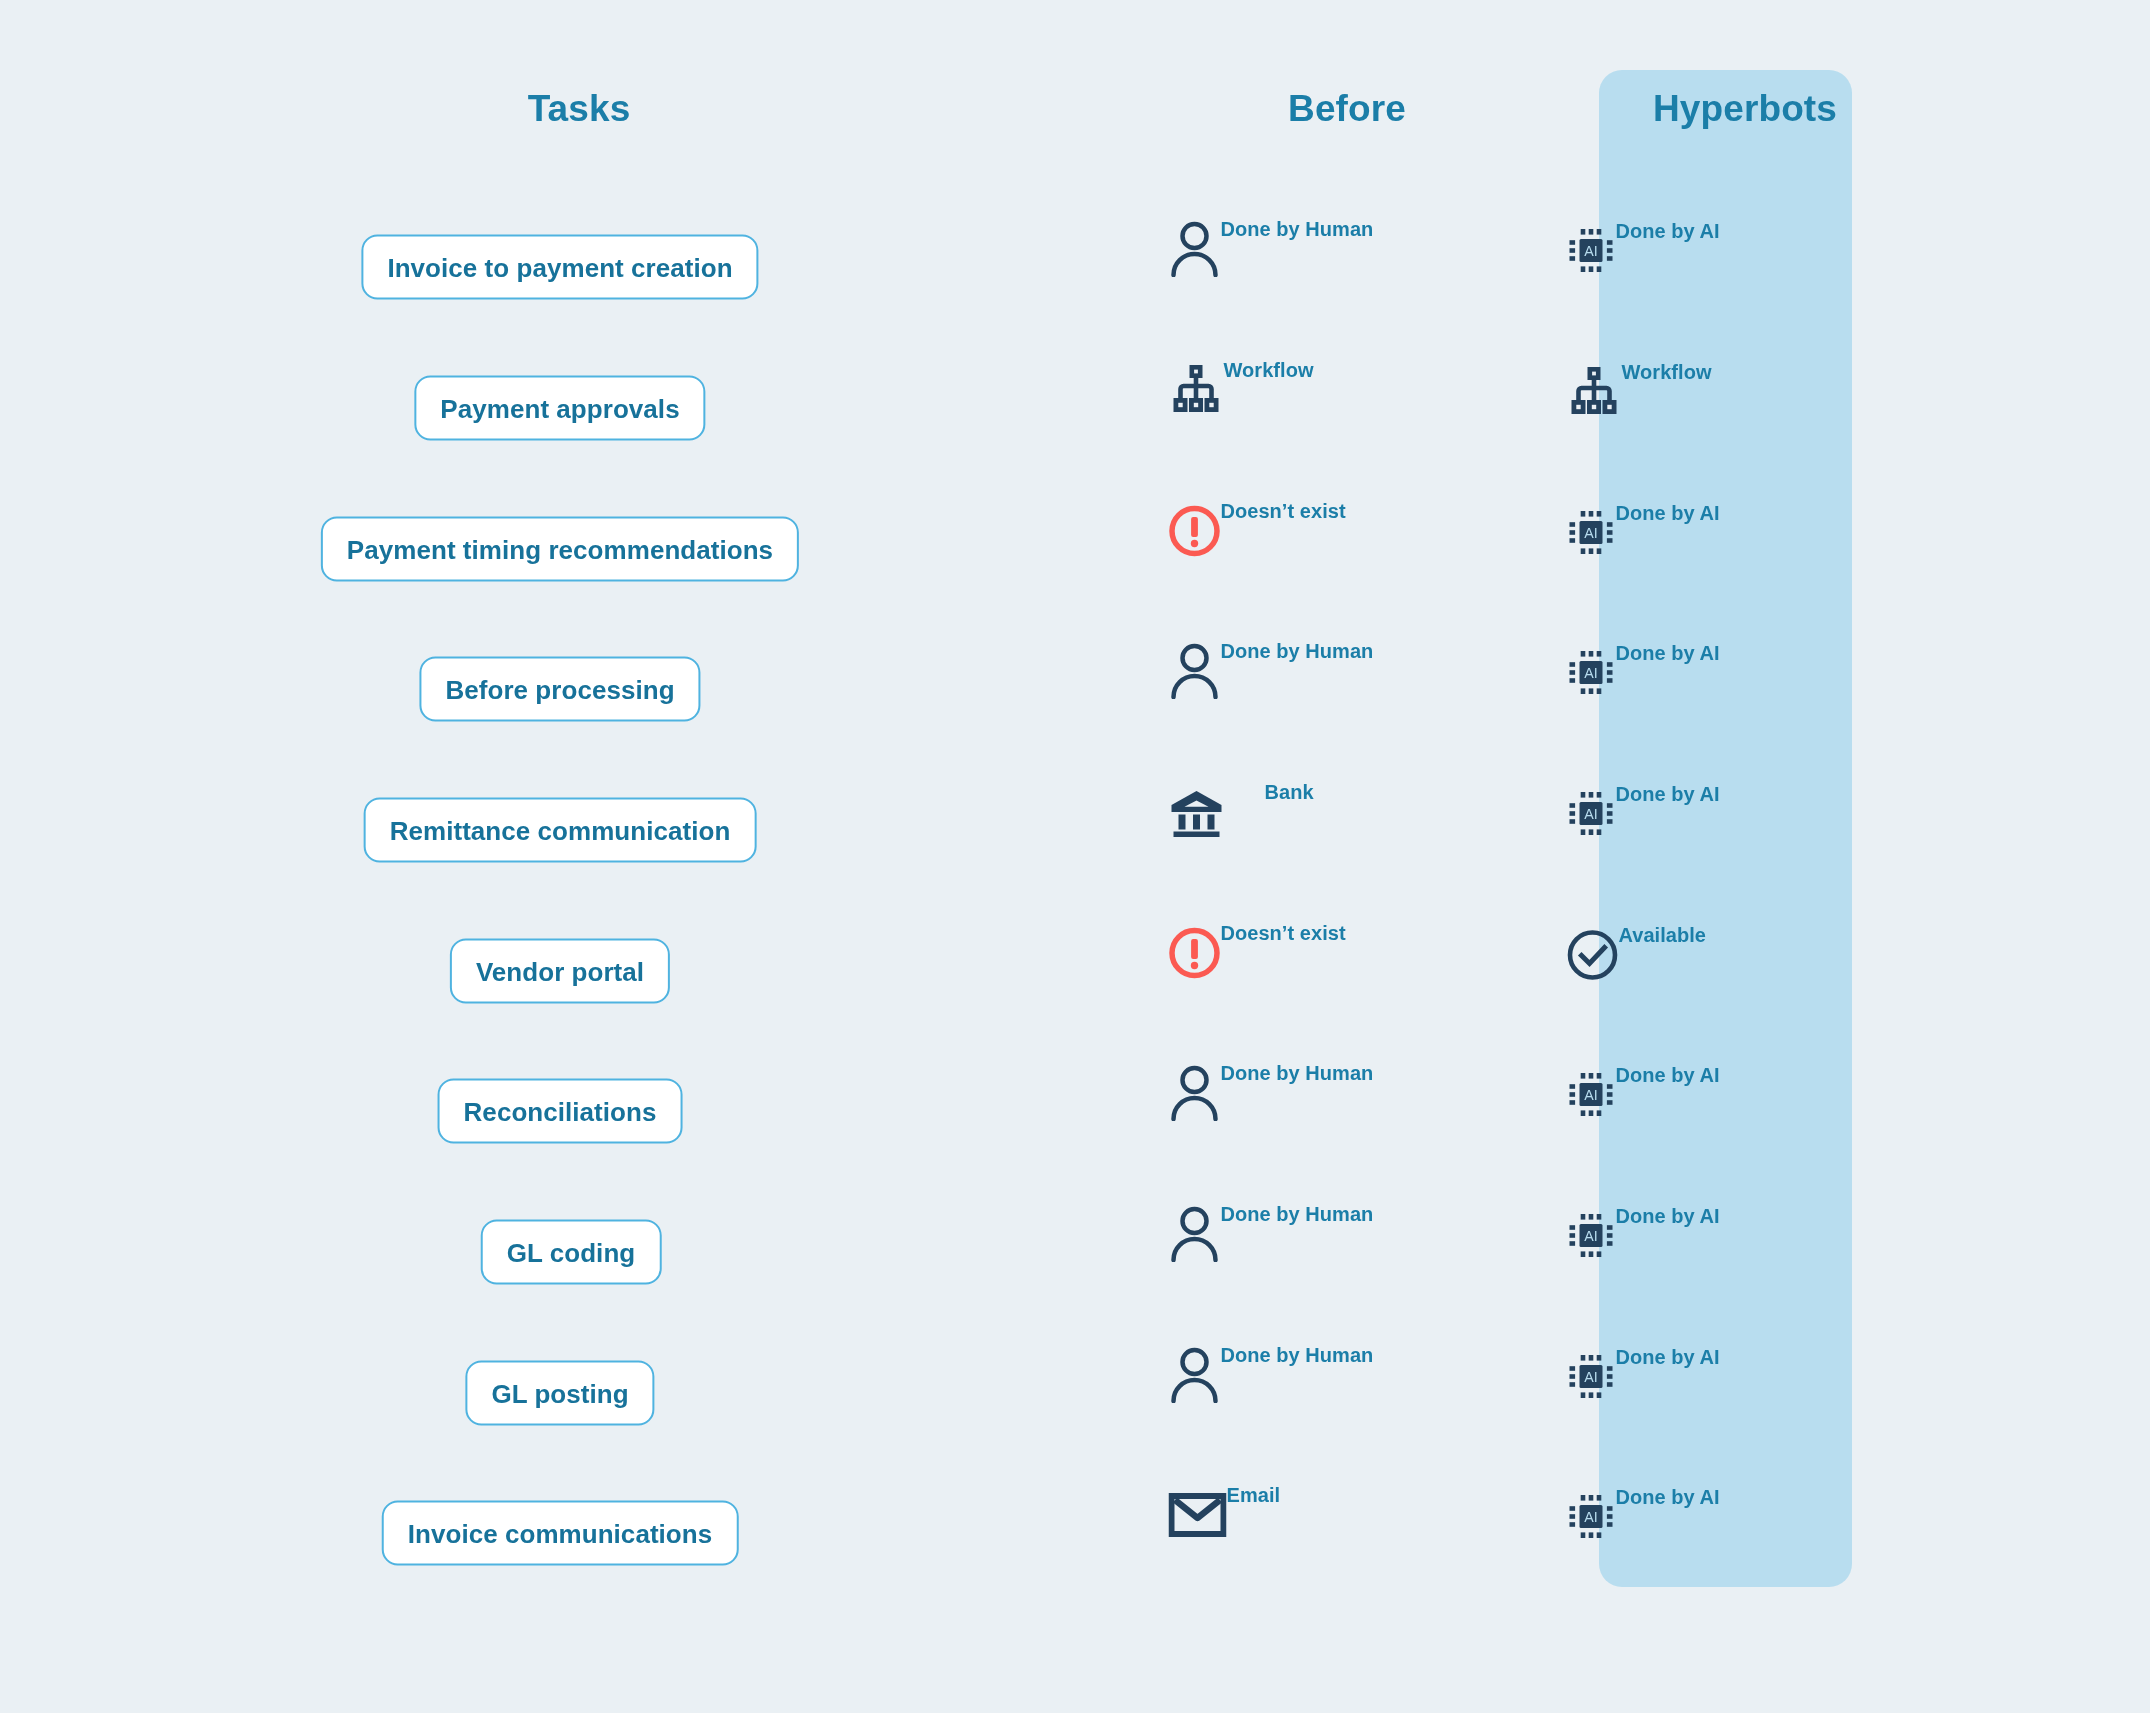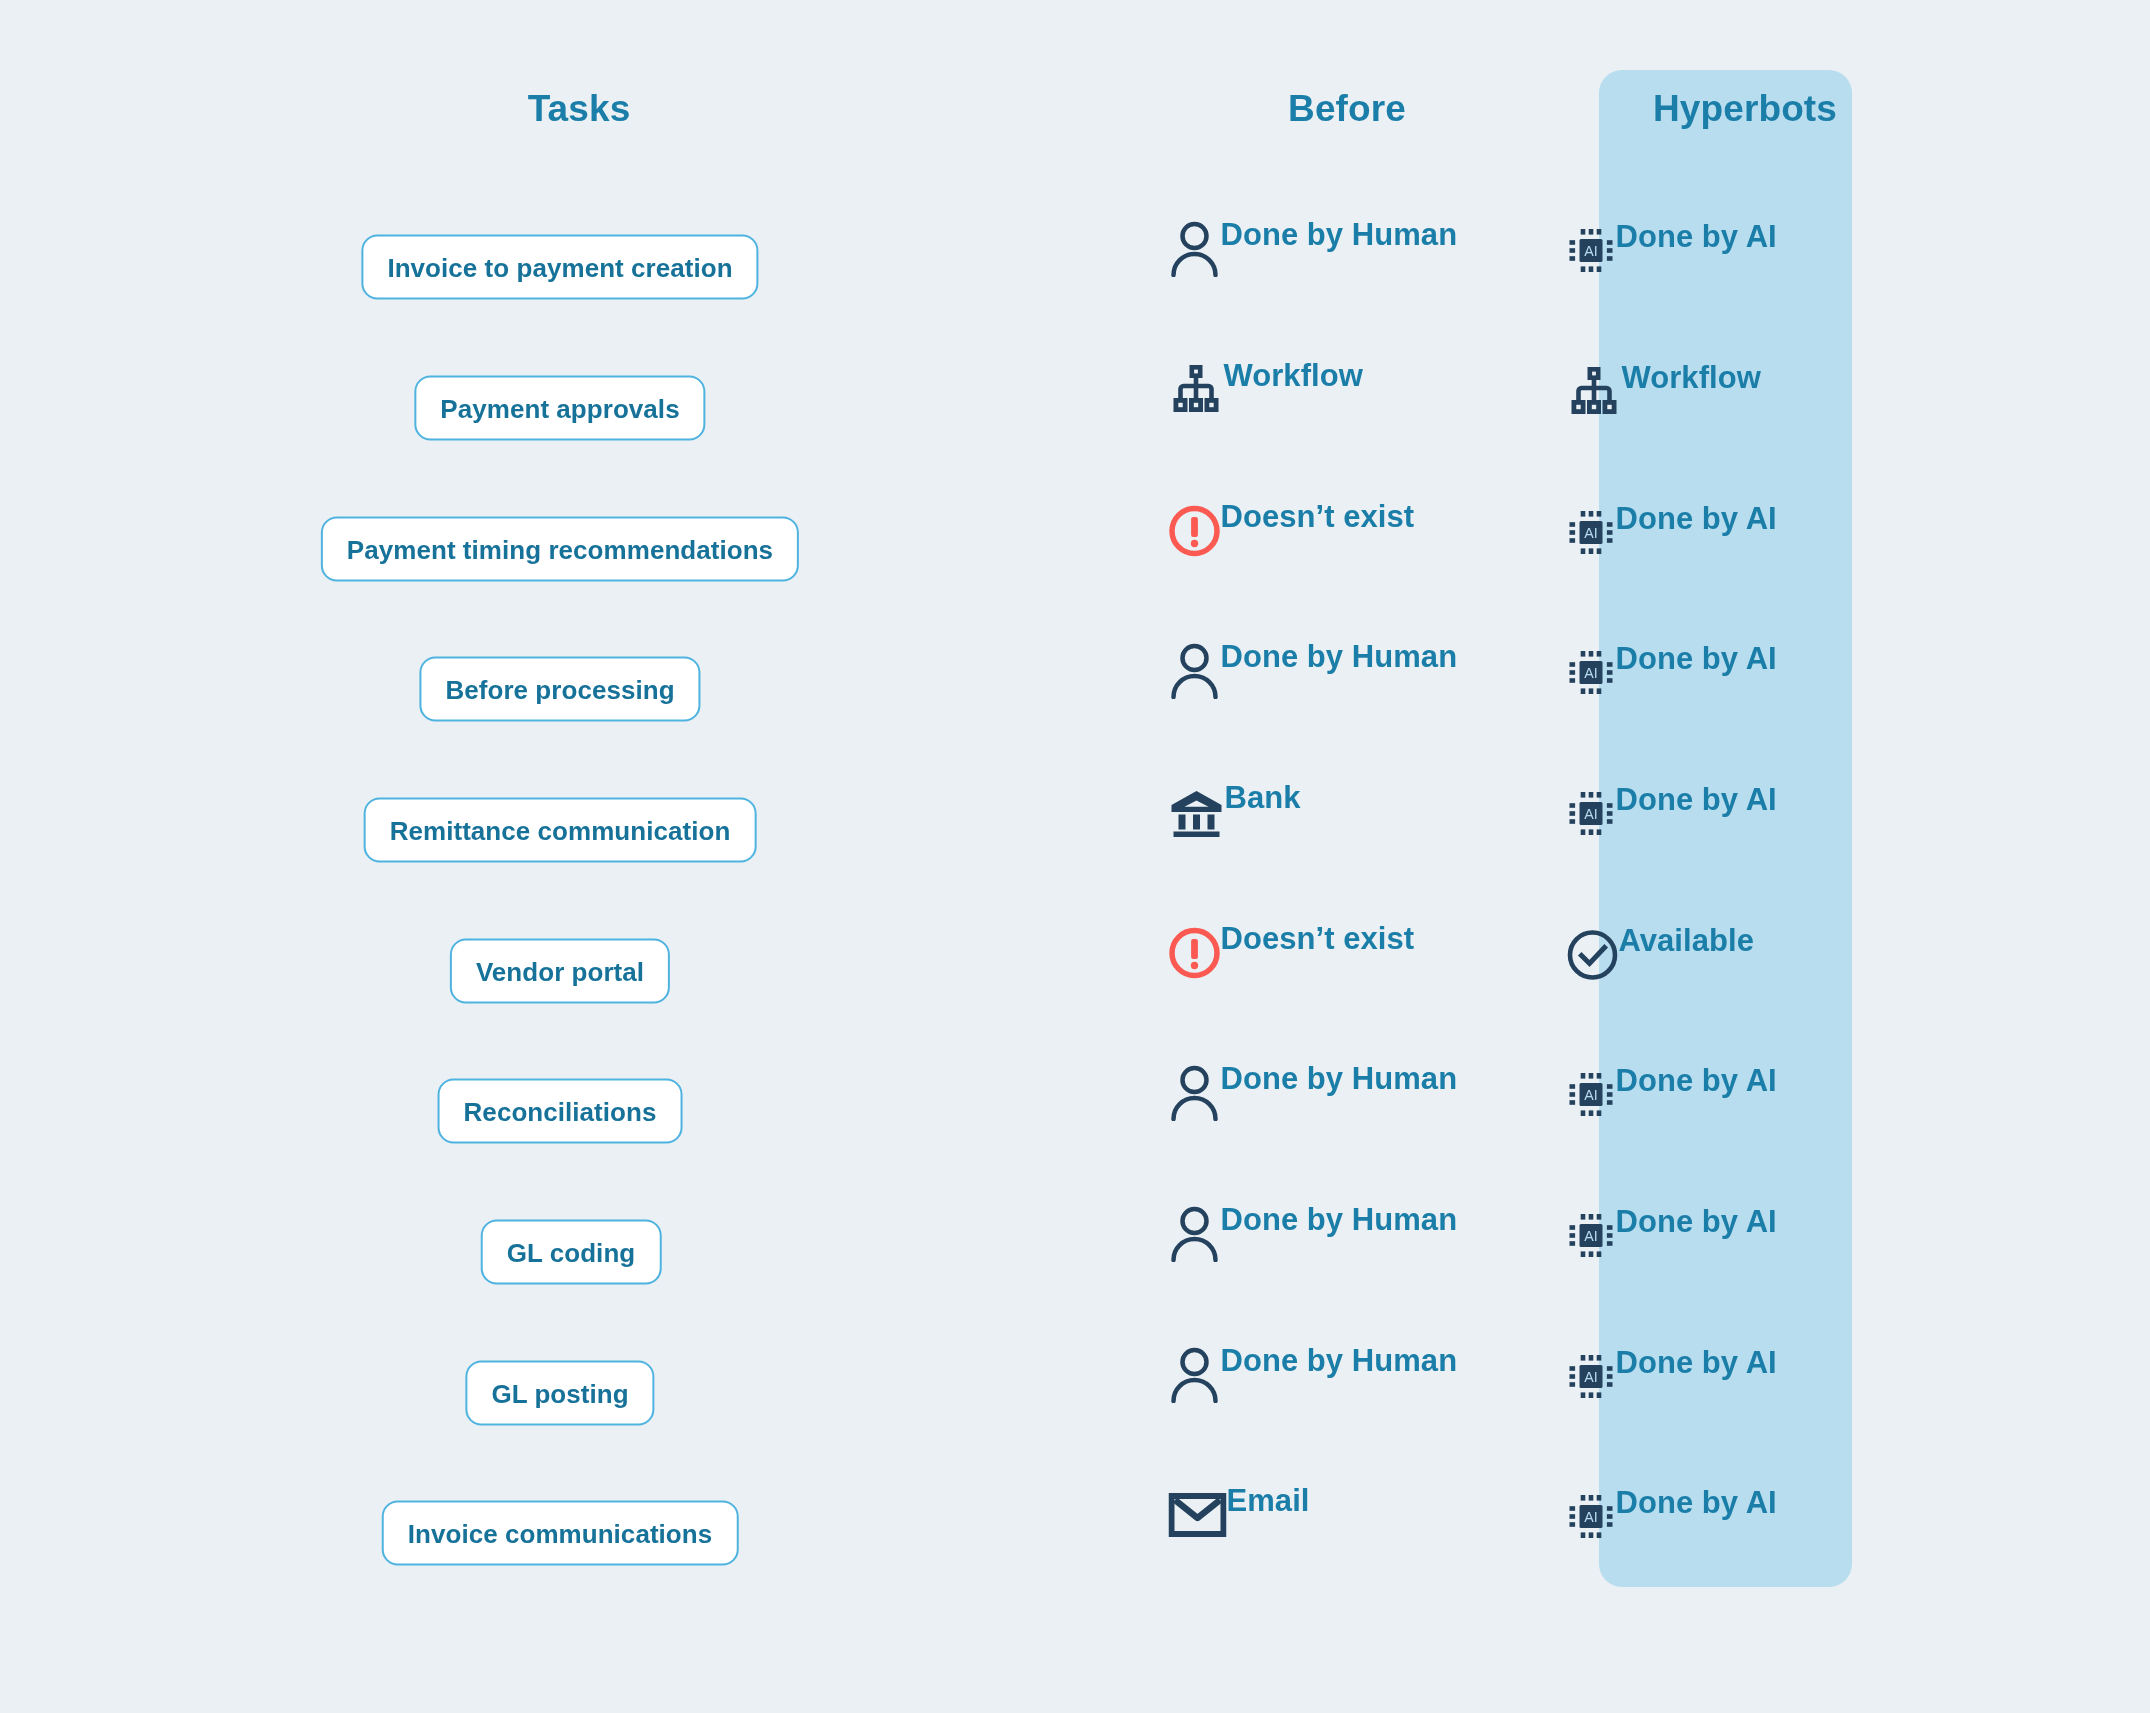--- a/index.html
+++ b/index.html
@@ -88,21 +88,21 @@
     align-items: flex-start;
   }
   .status-icon {
     display: flex;
     align-items: center;
     justify-content: center;
     height: 59px;
     margin-bottom: 9px;
   }
   .status-label {
-    font-size: 31px;
+    font-size: 20px;
     font-weight: bold;
     color: #1b7ea8;
     letter-spacing: 0.05px;
     line-height: 1;
     white-space: nowrap;
     text-align: center;
   }
 
   .icon-svg { display: block; }
 </style>
@@ -205,21 +205,21 @@
     </div>
     <div class="status-cell" style="left: 1328px; top: 641px;">
       <div class="status-icon">
         <svg class="icon-svg" width="52" height="56" viewBox="0 0 52 56" fill="none">
           <circle cx="26" cy="15" r="12" stroke="#24425e" stroke-width="4.5"></circle>
           <path d="M5 54a21 21 0 0 1 42 0" stroke="#24425e" stroke-width="4.5" stroke-linecap="round"></path>
         </svg>
       </div>
       <div class="status-label">Done by Human</div>
     </div>
-    <div class="status-cell" style="left: 1328px; top: 782px;">
+    <div class="status-cell" style="left: 1328px; top: 782px; gap: 40px;">
       <div class="status-icon">
         <svg class="icon-svg" width="56" height="50" viewBox="0 0 56 50" fill="none">
           <path d="M28 4 3 18v7h50v-7L28 4Z" fill="#24425e"></path>
           <path d="M28 13.5 16 19.8h24L28 13.5Z" fill="#eaf0f4"></path>
           <rect x="10" y="27.5" width="7" height="15" fill="#24425e"></rect>
           <rect x="24.5" y="27.5" width="7" height="15" fill="#24425e"></rect>
           <rect x="39" y="27.5" width="7" height="15" fill="#24425e"></rect>
           <rect x="5" y="44.5" width="46" height="5.5" fill="#24425e"></rect>
         </svg>
       </div>

